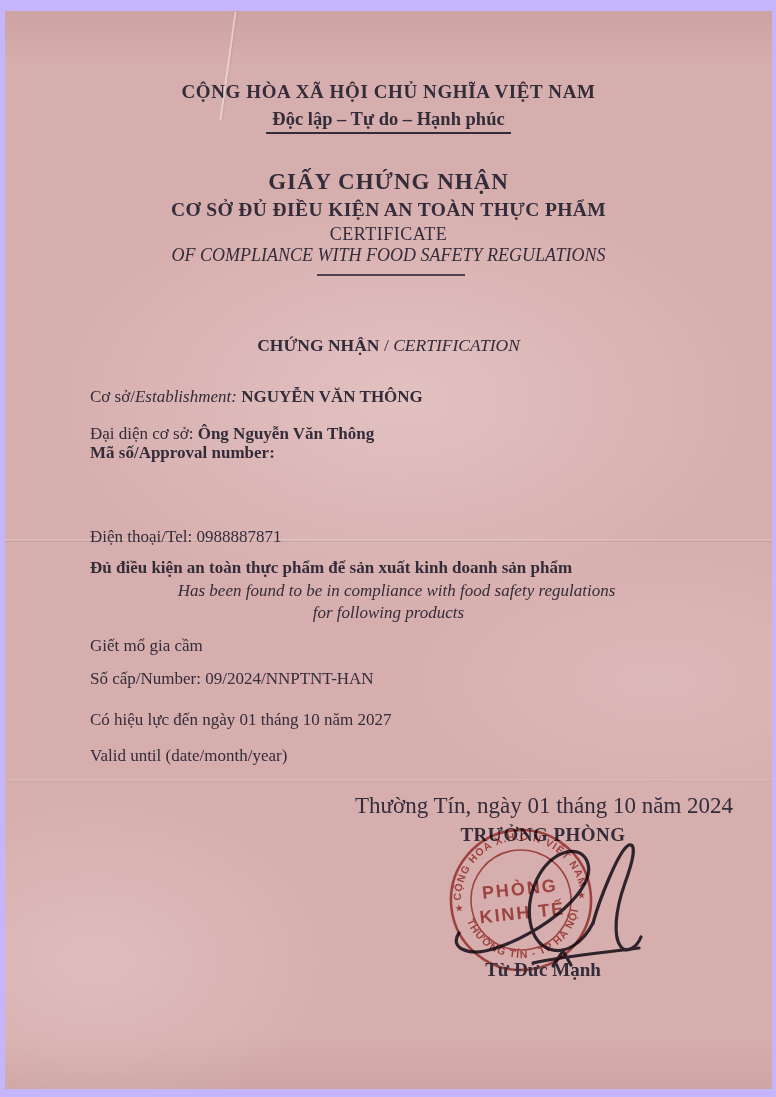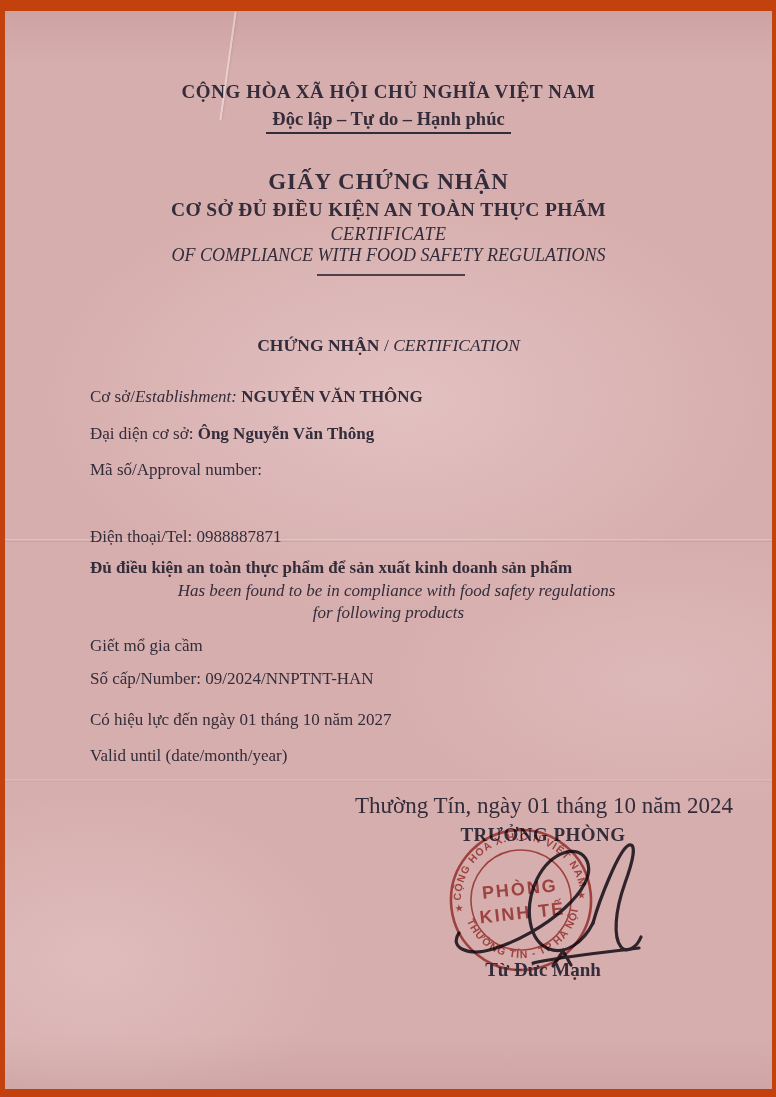--- a/index.html
+++ b/index.html
@@ -1,19 +1,19 @@
 <!DOCTYPE html>
 <html><head>
 <meta charset="utf-8">
 <style>
   html,body{margin:0;padding:0;}
   .page{
     position:relative;
     width:776px;height:1097px;
-    background:#c2410c;
+    background:#c4b5fd;
     overflow:hidden;
     font-family:"Liberation Serif", serif;
   }
   .paper{
     position:absolute;
     left:5px;right:4px;top:11px;bottom:8px;
     background-color:#d7aeae;
     background-image:
       radial-gradient(ellipse 65% 28% at 52% 36%, rgba(255,236,236,0.30), transparent 72%),
       radial-gradient(ellipse 45% 22% at 12% 88%, rgba(255,240,240,0.22), transparent 70%),
@@ -31,28 +31,28 @@
   }
   .line{position:absolute;left:85px;font-size:17px;white-space:nowrap;}
   .center{left:0;right:0;text-align:center;}
   .b{font-weight:bold;}
   .i{font-style:italic;}
   .national{top:70px;font-size:19px;font-weight:bold;letter-spacing:0.6px;}
   .motto{top:98px;font-size:18.5px;font-weight:bold;}
   .motto span{display:inline-block;border-bottom:2px solid #332c3a;padding:0 6px 2px 6px;font-family:Liberation Serif, serif;}
   .title-vi1{top:158px;font-size:23px;font-weight:bold;letter-spacing:1px;}
   .title-vi2{top:188px;font-size:19.5px;font-weight:bold;letter-spacing:0.4px;}
-  .title-en1{top:213px;font-size:18px;font-style:italic;letter-spacing:0.5px;}
+  .title-en1{top:213px;font-size:18px;letter-spacing:0.5px;}
   .title-en2{top:234px;font-size:18px;font-style:italic;}
   .divider{position:absolute;top:263px;left:312px;width:148px;height:2px;background:#332c3a;opacity:0.85;}
   .issuer-name{top:290px;font-size:21px;font-weight:bold;letter-spacing:0.5px;}
   .certify{top:324px;font-size:17.5px;}
   .row-est{top:376px;}
   .row-rep{top:413px;}
-  .row-approval{top:449px;}
+  .row-approval{top:432px;font-weight:bold;}
   .row-address{top:486px;}
   .row-tel{top:516px;}
   .row-compliance{top:547px;font-weight:bold;}
   .row-comp-en1{top:570px;font-style:italic;font-size:17px;padding-left:16px;}
   .row-comp-en2{top:592px;font-style:italic;font-size:17px;}
   .row-product{top:625px;}
   .row-number{top:658px;}
   .row-valid-vi{top:699px;}
   .row-valid-en{top:735px;}
   .sign-block{position:absolute;left:350px;top:782px;width:376px;text-align:center;}

